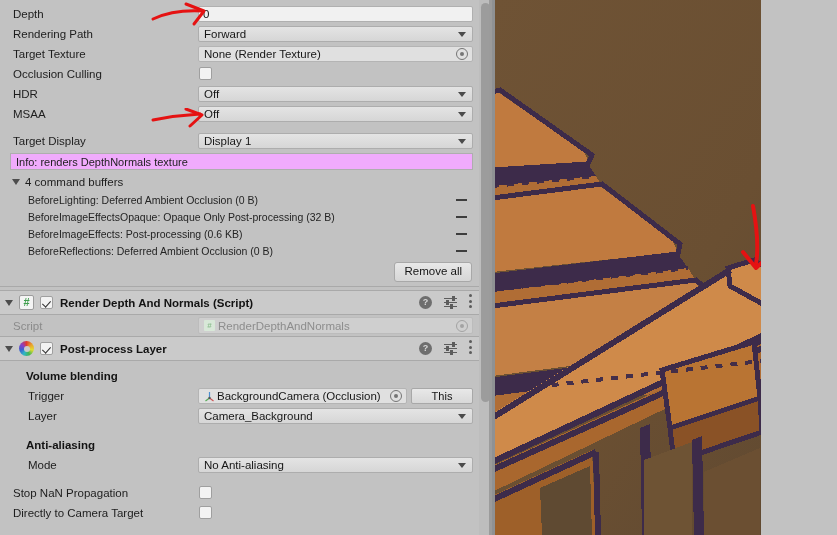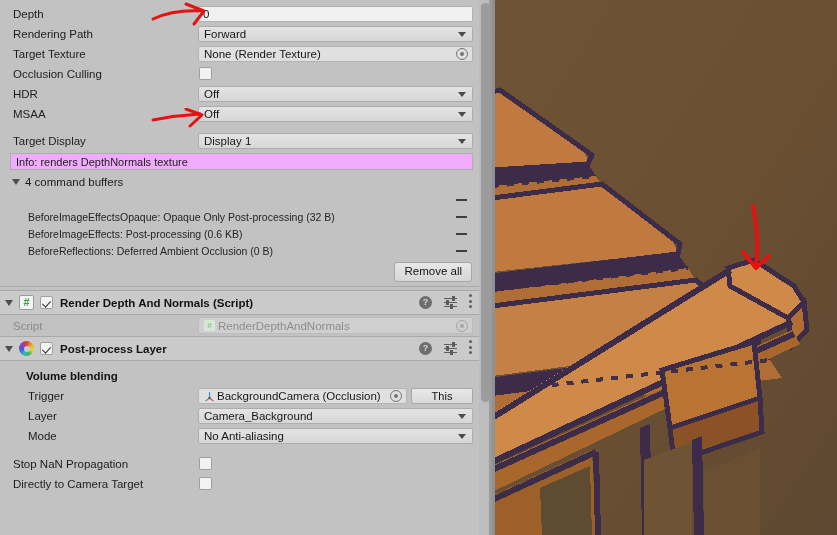--- a/index.html
+++ b/index.html
@@ -6,21 +6,21 @@
     margin: 0;
     padding: 0;
     width: 837px;
     height: 535px;
     overflow: hidden;
     background: #c2c2c2;
     font-family: "Liberation Sans", sans-serif;
   }
   #root {
     position: relative;
-    width: 837px;
+    width: 761px;
     height: 535px;
     overflow: hidden;
   }
 
   
   #inspector {
     position: absolute;
     left: 0; top: 0;
     width: 479px;
     height: 535px;
@@ -461,20 +461,21 @@
     </div>
 
     <div class="infobox">Info: renders DepthNormals texture</div>
 
     <div class="foldout" style="margin-top:2px;">
       <span class="tri-down"></span>
       <span>4 command buffers</span>
     </div>
 
     <div class="cbrow">
+      <span>BeforeLighting: Deferred Ambient Occlusion (0 B)</span>
       <span class="minus"></span>
     </div>
     <div class="cbrow">
       <span>BeforeImageEffectsOpaque: Opaque Only Post-processing (32 B)</span>
       <span class="minus"></span>
     </div>
     <div class="cbrow">
       <span>BeforeImageEffects: Post-processing (0.6 KB)</span>
       <span class="minus"></span>
     </div>
@@ -570,20 +571,21 @@
     <div class="row">
       <span class="lbl indent2">Layer</span>
       <div class="fieldcol">
         <div class="dropdown">
           <span>Camera_Background</span>
           <span class="caret"></span>
         </div>
       </div>
     </div>
 
+    <div class="sectionhdr" style="margin-top:8px;">Anti-aliasing</div>
 
     <div class="row">
       <span class="lbl indent2">Mode</span>
       <div class="fieldcol">
         <div class="dropdown">
           <span>No Anti-aliasing</span>
           <span class="caret"></span>
         </div>
       </div>
     </div>

